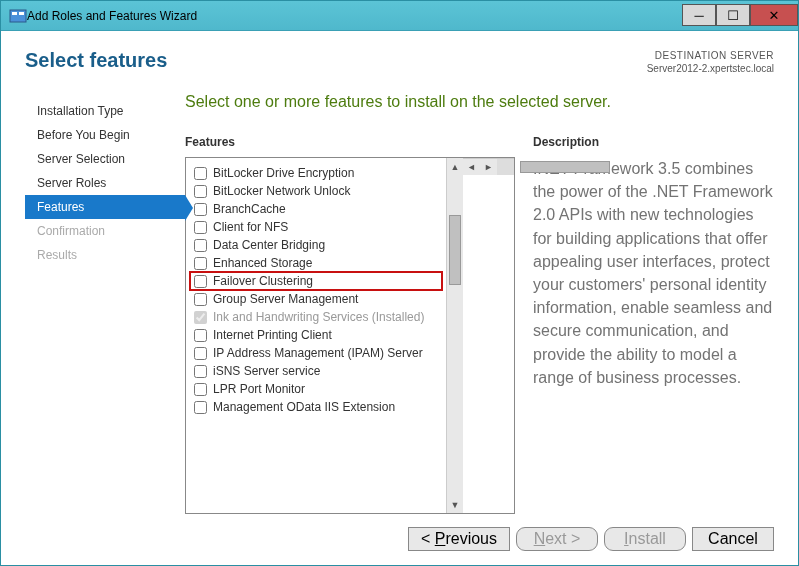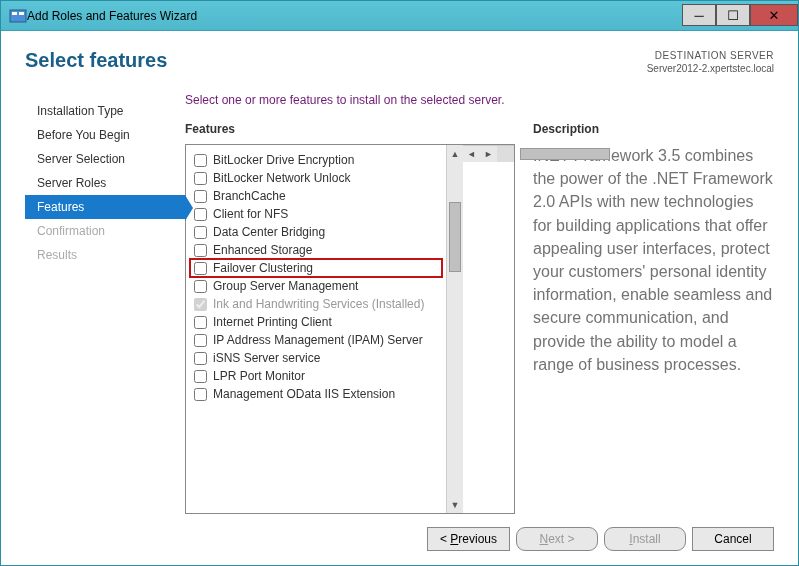--- a/index.html
+++ b/index.html
@@ -17,21 +17,21 @@
 .page-heading { font-size: 20px; font-weight: 700; color: #1a5e8a; }
 .dest { text-align: right; font-size: 10px; color: #555; line-height: 1.3; }
 .dest-label { font-size: 10px; letter-spacing: 0.5px; }
 .body-row { display: flex; flex: 1; min-height: 0; }
 .nav { width: 160px; padding-top: 6px; }
 .nav-item { font-size: 12px; color: #333; padding: 5px 12px; cursor: pointer; }
 .nav-item.active { background: #1979ca; color: #fff; position: relative; }
 .nav-item.active::after { content: ""; position: absolute; right: -8px; top: 0; border-left: 8px solid #1979ca; border-top: 13px solid transparent; border-bottom: 13px solid transparent; }
 .nav-item.disabled { color: #aaa; cursor: default; }
 .main { flex: 1; display: flex; flex-direction: column; min-width: 0; }
-.instruction { font-size: 12px; color: #701a75; margin-bottom: 15px; }
+.instruction { font-size: 16px; color: #4d7c0f; margin-bottom: 24px; }
 .columns { display: flex; gap: 18px; flex: 1; min-height: 0; }
 .features-col { width: 330px; display: flex; flex-direction: column; }
 .col-label { font-size: 12px; font-weight: bold; color: #333; margin-bottom: 8px; }
 .listbox-wrap { border: 1px solid #888; flex: 1; display: flex; flex-direction: row; min-height: 0; }
 .listbox { flex: 1; overflow: hidden; position: relative; display: flex; }
 .list-inner { flex: 1; padding: 6px 4px; }
 .list-item { display: flex; align-items: center; font-size: 12px; color: #333; padding: 2px 4px; white-space: nowrap; }
 .list-item.disabled { color: #999; }
 .list-item input[type=checkbox] { margin-right: 6px; width: 13px; height: 13px; }
 .list-item.highlighted { outline: 2px solid #c81010; outline-offset: -1px; padding-right: 18px; }
@@ -40,21 +40,21 @@
 .vscroll .track { flex: 1; position: relative; }
 .vscroll .thumb { position: absolute; left: 2px; right: 2px; top: 40px; height: 70px; background: #c0c0c0; border: 1px solid #999; }
 .hscroll { height: 17px; background: #e8e8e8; border-top: 1px solid #ccc; display: flex; }
 .hscroll .harrow { width: 17px; display: flex; align-items: center; justify-content: center; font-size: 9px; color: #555; cursor: pointer; }
 .hscroll .htrack { flex: 1; position: relative; }
 .hscroll .hthumb { position: absolute; top: 2px; bottom: 2px; left: 40px; width: 90px; background: #c0c0c0; border: 1px solid #999; }
 .hscroll .corner { width: 17px; background: #ddd; }
 .desc-col { flex: 1; }
 .desc-text { font-size: 16px; color: #737373; line-height: 1.45; }
 .button-row { display: flex; justify-content: flex-end; gap: 6px; padding: 12px 0 4px 0; border-top: 1px solid transparent; }
-.btn { min-width: 82px; height: 24px; font-size: 12px; background: #e8e8e8; border: 1px solid #888; cursor: pointer; padding: 0 12px; }
+.btn { min-width: 82px; height: 24px; font-size: 16px; background: #e8e8e8; border: 1px solid #888; cursor: pointer; padding: 0 12px; }
 .btn:disabled { color: #999; cursor: default; border-radius: 9px; }
 .underline { text-decoration: underline; }
 </style>
 </head>
 <body>
 
 <div class="window">
   <div class="titlebar">
     <svg class="titlebar-icon" viewBox="0 0 18 18">
         <rect x="1" y="3" width="16" height="12" fill="#4a90d9" stroke="#2a5a8a"></rect>

